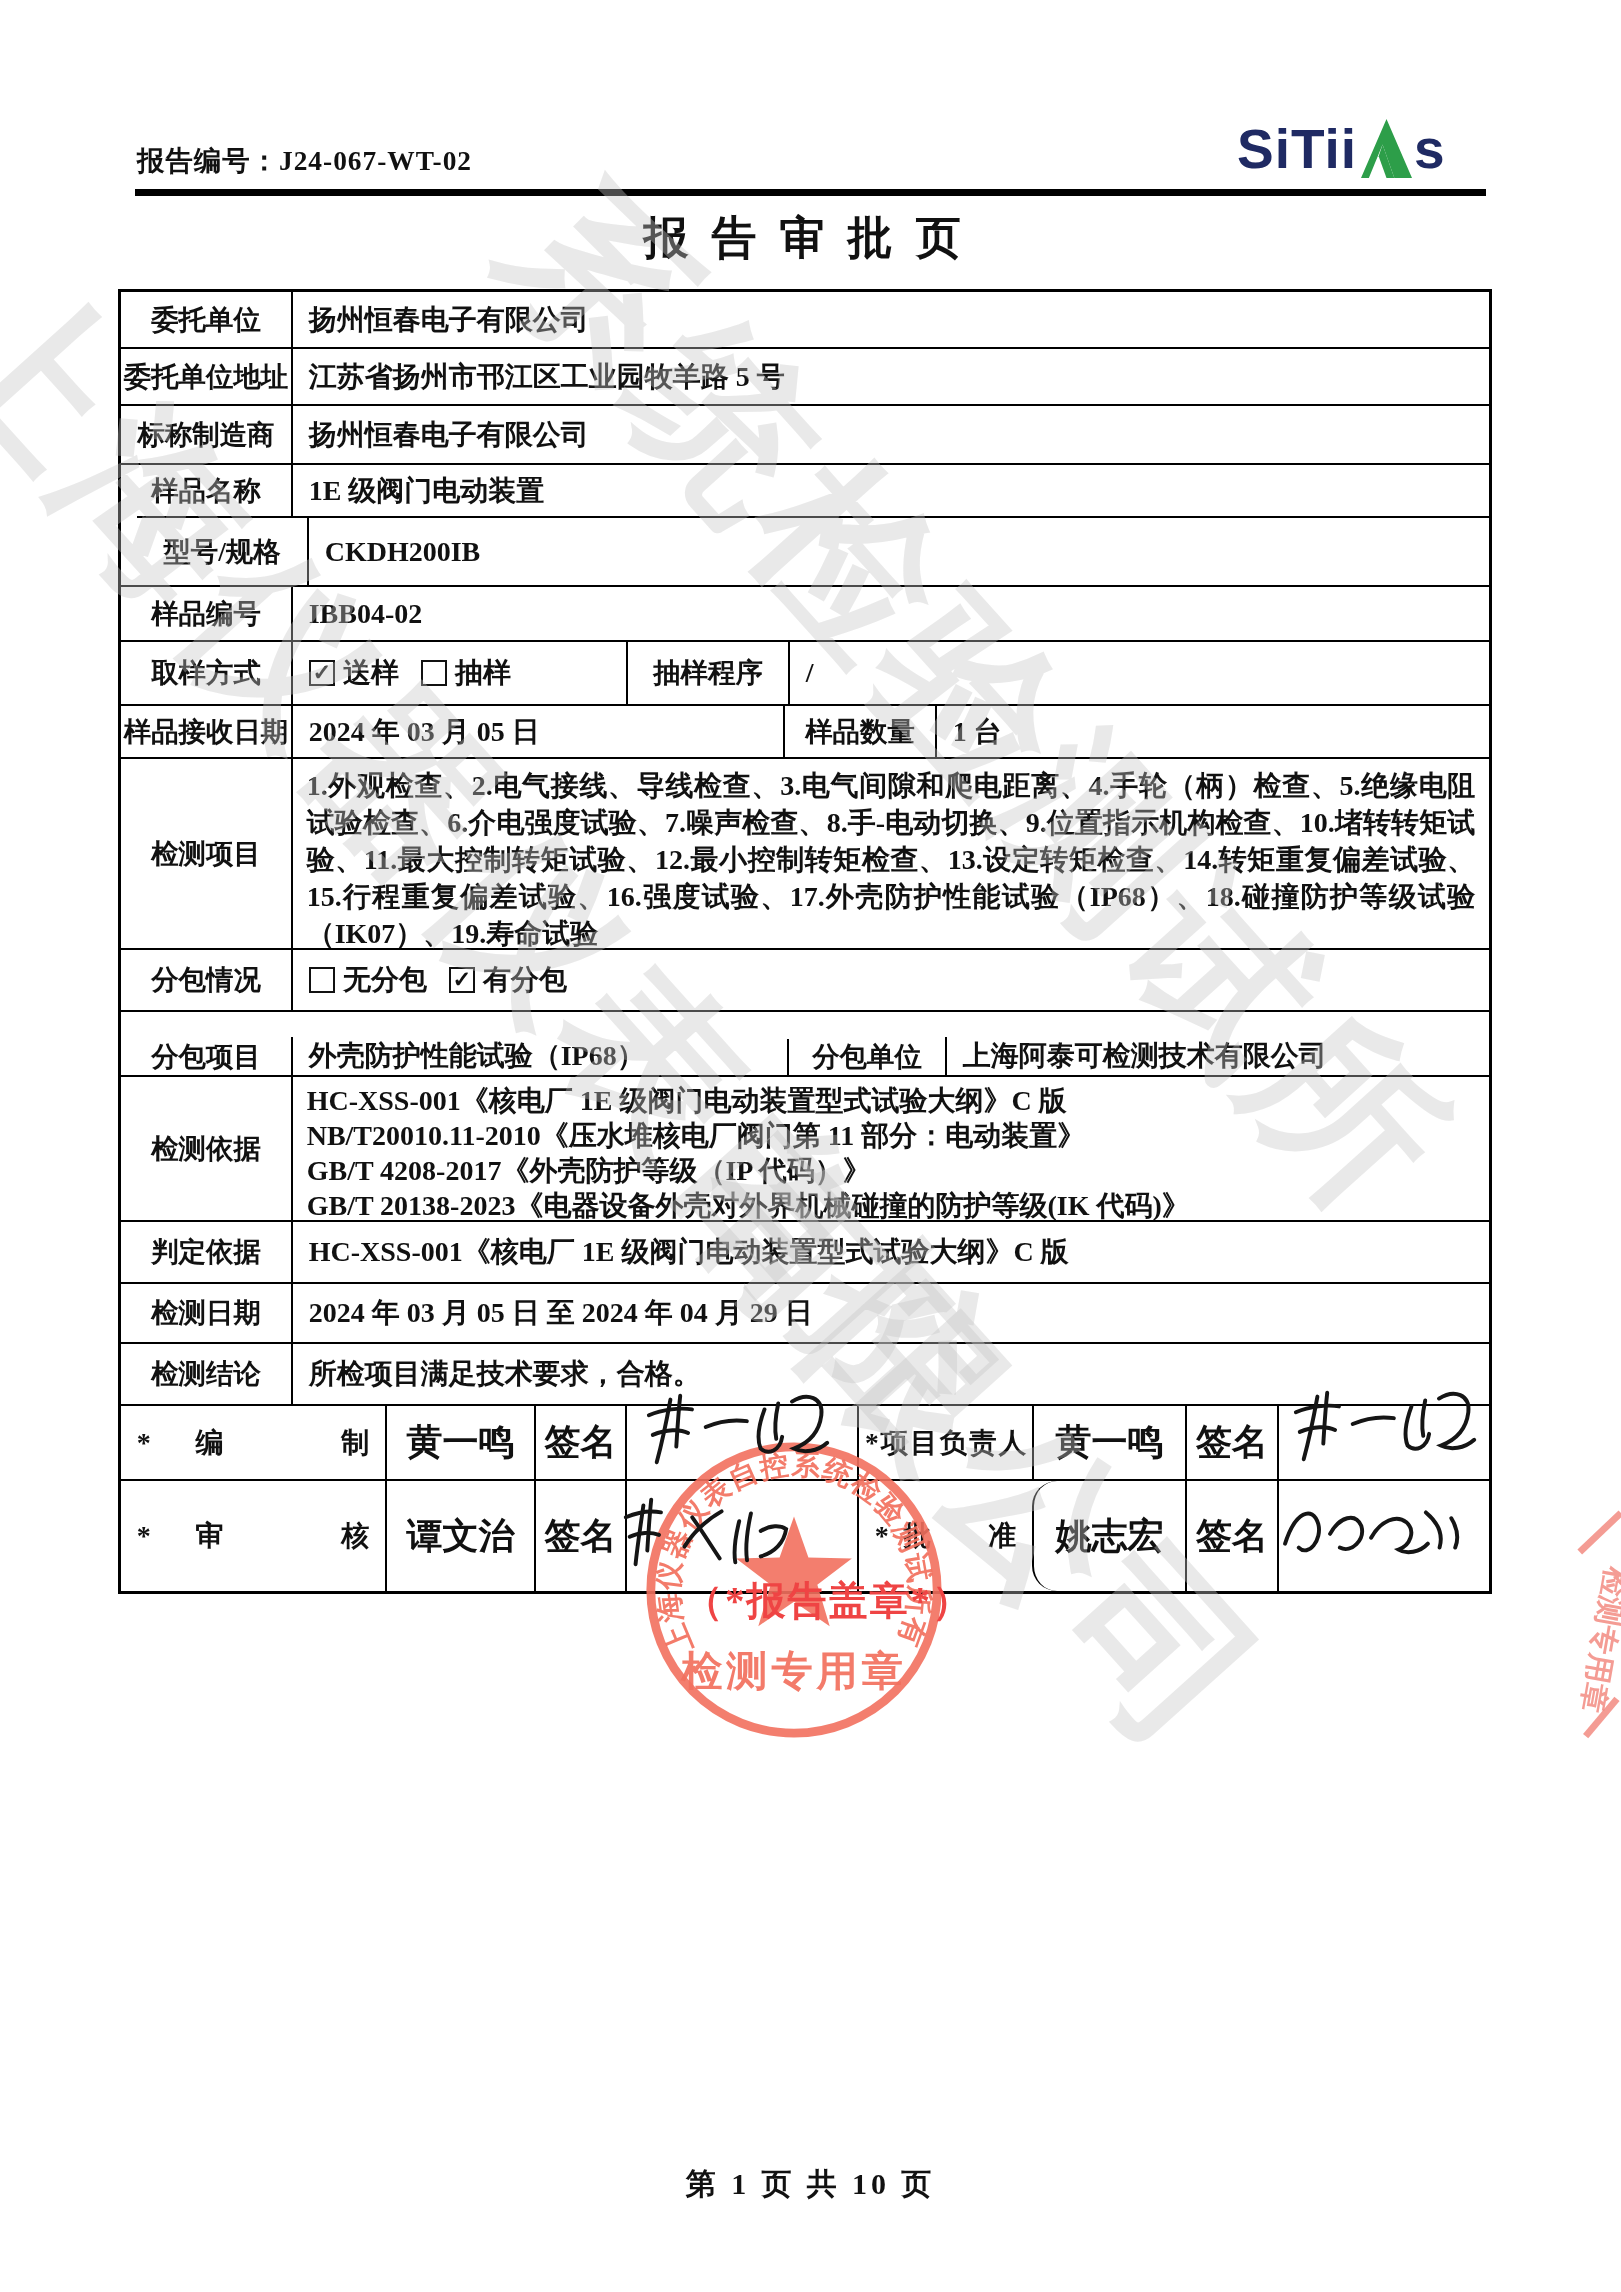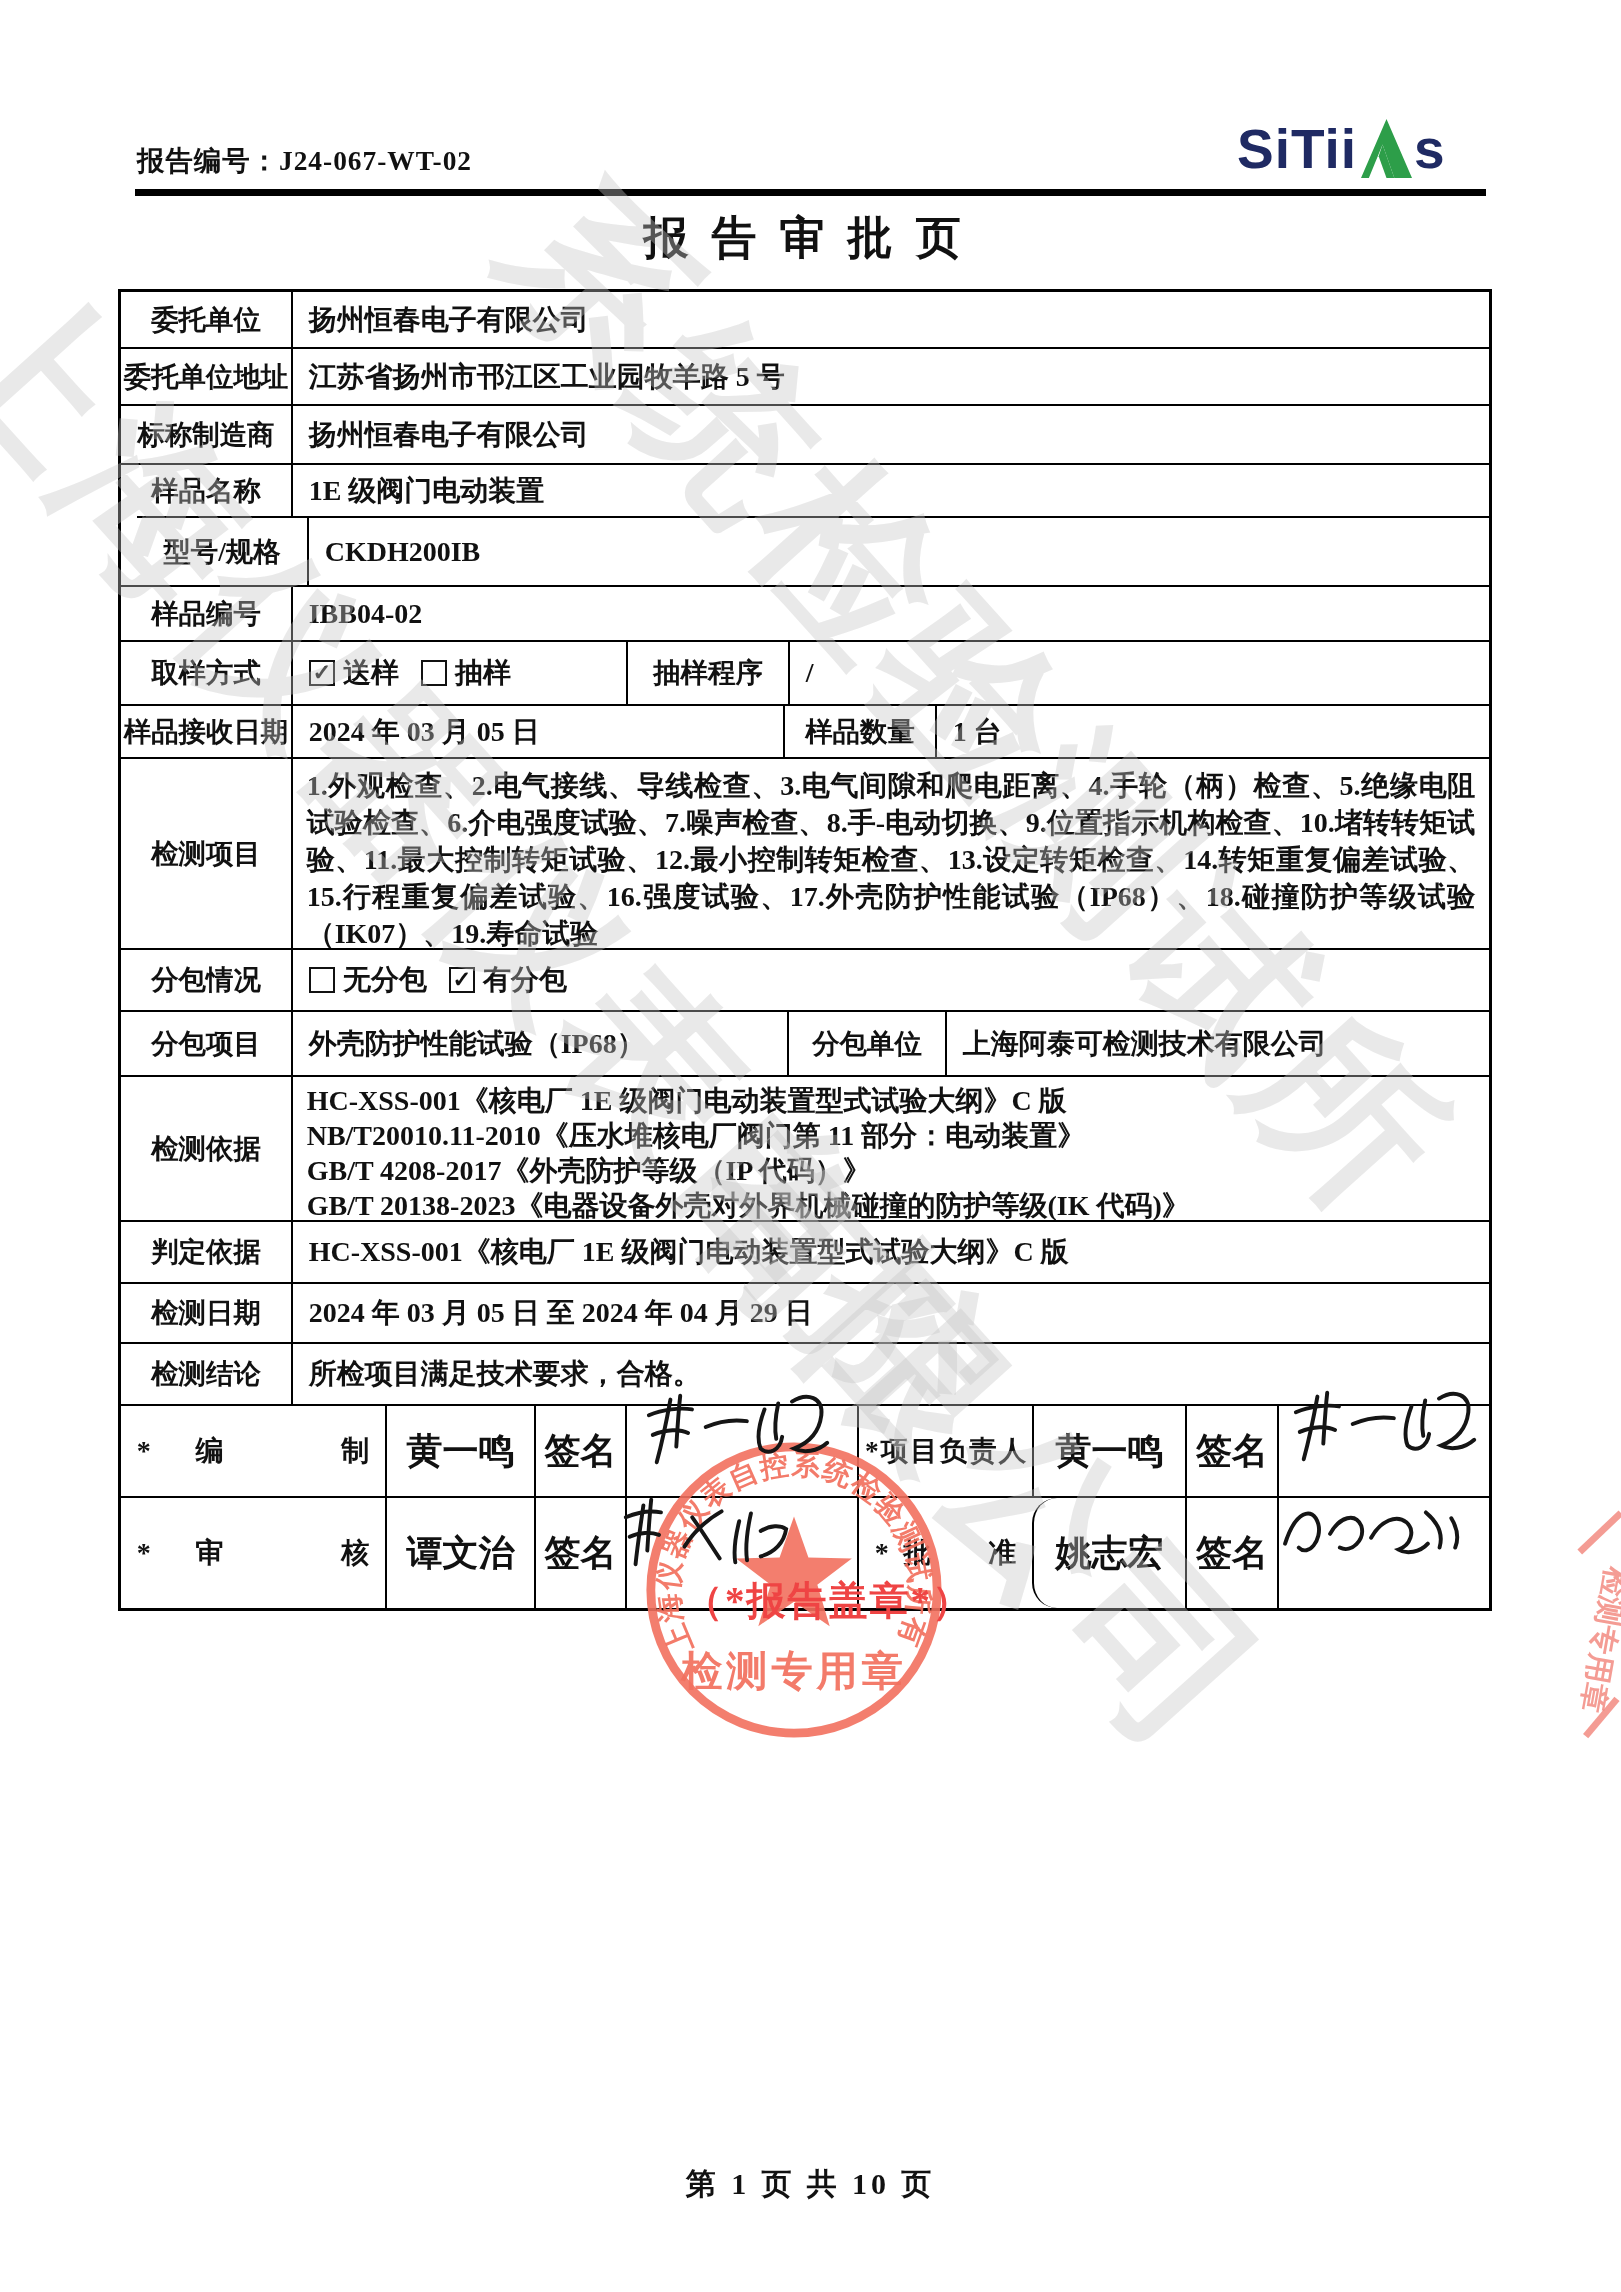--- a/index.html
+++ b/index.html
@@ -132,21 +132,21 @@
     <div class="c lab w-lab">分包情况</div>
     <div class="c val cbrow grow">
       <span class="cb"></span>
         <span>无分包</span>
         <span class="gap"></span>
         <span class="cb">✓</span>
         <span>有分包</span>
     </div>
   </div>
 
-  <div class="row" style="height:65px;">
+  <div class="row" style="height:65px;align-items:flex-end;">
     <div class="c lab w-lab">分包项目</div>
     <div class="c val" style="flex:0 0 496px;">外壳防护性能试验（IP68）</div>
     <div class="c lab" style="flex:0 0 158px;">分包单位</div>
     <div class="c val grow">上海阿泰可检测技术有限公司</div>
   </div>
 
   <div class="row" style="height:145px;">
     <div class="c lab w-lab">检测依据</div>
     <div class="c grow blk">
         <div class="lines">
@@ -166,21 +166,21 @@
   <div class="row" style="height:60px;">
     <div class="c lab w-lab">检测日期</div>
     <div class="c val grow">2024 年 03 月 05 日  至  2024 年 04 月 29 日</div>
   </div>
 
   <div class="row" style="height:62px;">
     <div class="c lab w-lab">检测结论</div>
     <div class="c val grow">所检项目满足技术要求，合格。</div>
   </div>
 
-  <div class="row" style="height:92px;">
+  <div class="row" style="height:75px;">
     <div class="c" style="flex:0 0 264px;">
         <span class="just">*编　制</span>
       </div>
     <div class="c ctr" style="flex:0 0 149px;">黄一鸣</div>
     <div class="c ctr" style="flex:0 0 91px;">签名</div>
     <div class="c" style="flex:0 0 232px;"></div>
     <div class="c" style="flex:0 0 175px;">
         <span class="just" style="padding:0 5.9px;font-size:27.4px;">*项目负责人</span>
       </div>
     <div class="c ctr" style="flex:0 0 153px;">黄一鸣</div>

